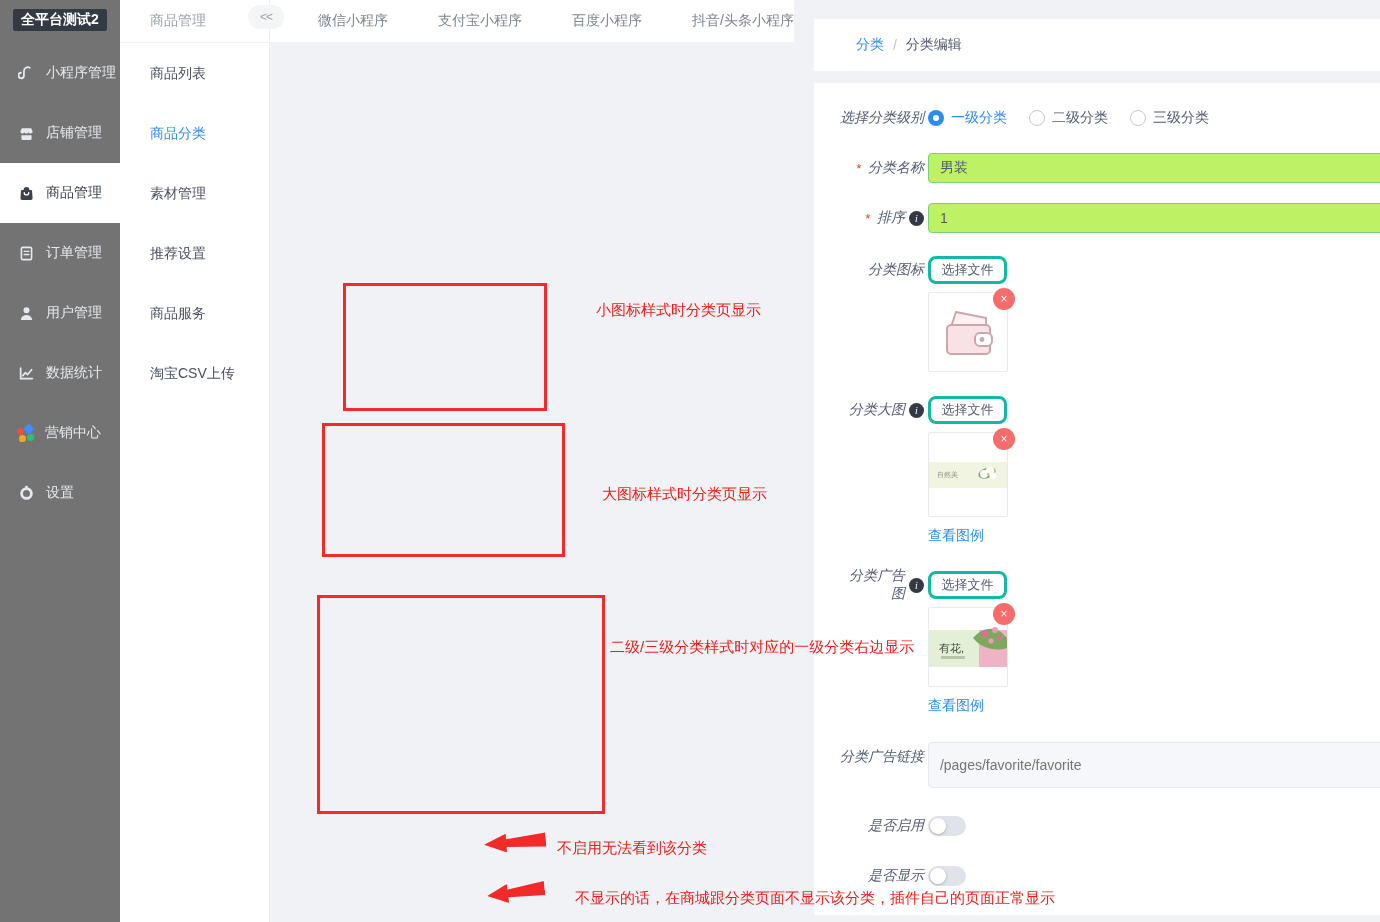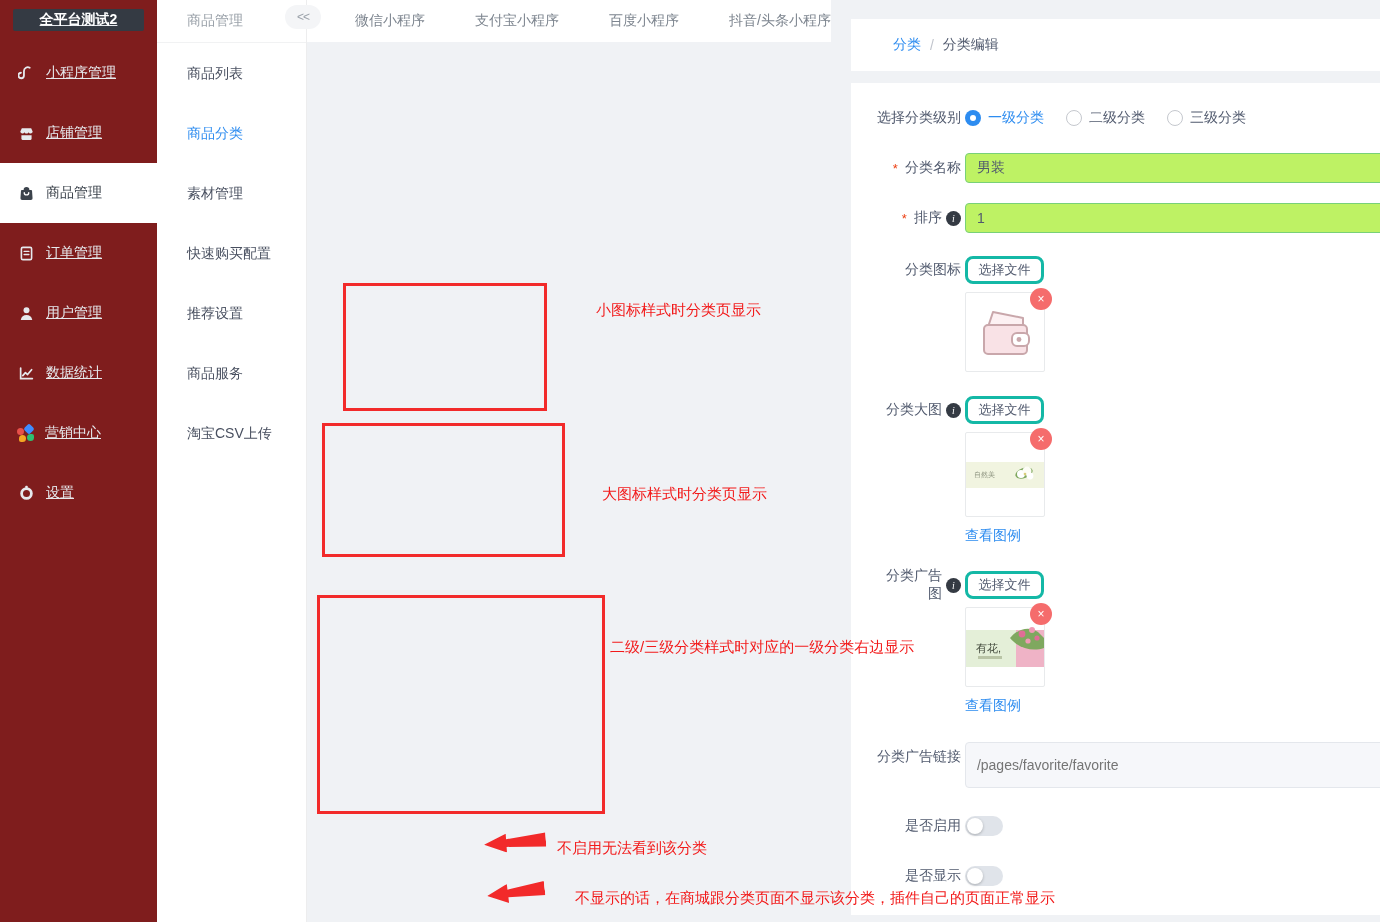--- a/index.html
+++ b/index.html
@@ -5,21 +5,21 @@
   * { margin:0; padding:0; box-sizing:border-box; }
   html,body { width:1380px; height:922px; }
   body {
     position:relative; overflow:hidden; background:#f0f2f5;
     font-family:"Liberation Sans","DejaVu Sans",sans-serif;
     -webkit-font-smoothing:antialiased;
   }
   .layout { display:flex; height:100%; }
 
   
-  .sidebar { width:157px; background:#7f1d1d; flex-shrink:0; color:#e6e9ed;text-decoration:underline; }
+  .sidebar { width:120px; background:#737373; flex-shrink:0; color:#e6e9ed; }
   .app-title {
     margin:9px 13px 0; height:22px; background:#343a43; color:#fff;
     font-size:14px; font-weight:bold; display:flex; align-items:center;
     justify-content:center; border-radius:2px;
   }
   .side-items { margin-top:12px; }
   .side-item {
     height:60px; display:flex; align-items:center; padding-left:17px;
     gap:11px; font-size:14px; cursor:pointer;
   }
@@ -55,21 +55,21 @@
   .breadcrumb-bar { background:#fff; height:52px; flex-shrink:0; display:flex; align-items:center; padding-left:42px; font-size:14px; }
   .crumb-link { color:#2d8cf0; cursor:pointer; }
   .crumb-sep { margin:0 9px; color:#c0c4cc; }
   .crumb-current { color:#515a6e; }
   .card { background:#fff; margin-top:12px; flex:1; overflow:hidden; }
 
   
   .form-row { display:flex; align-items:flex-start; margin-left:22px; }
   .row-label {
     width:88px; flex-shrink:0; text-align:right; font-size:14px; color:#515a6e;
-    display:flex; justify-content:flex-end; align-items:center; gap:4px;
+    display:flex; justify-content:flex-end; align-items:center; gap:4px;font-style:italic;
   }
   .row-control { margin-left:4px; }
   .required::before { content:"*"; color:#ed4014; margin-right:3px; font-size:13px; }
   .info-icon {
     width:15px; height:15px; border-radius:50%; background:#343a43; color:#fff;
     font-size:10px; font-style:italic; font-family:"Liberation Serif",serif;
     display:inline-flex; align-items:center; justify-content:center; flex-shrink:0;
   }
   .info-icon::before { content:"i"; }
 
@@ -248,21 +248,20 @@
 
     </div>
   </div>
 
   <div class="submenu">
     <div class="submenu-header">商品管理</div>
     <div class="collapse-btn">&lt;&lt;</div>
     <div class="submenu-item">商品列表</div>
     <div class="submenu-item active">商品分类</div>
     <div class="submenu-item">素材管理</div>
-    <div class="submenu-item">快速购买配置</div>
     <div class="submenu-item">推荐设置</div>
     <div class="submenu-item">商品服务</div>
     <div class="submenu-item">淘宝CSV上传</div>
   </div>
 
   <div class="main">
     <div class="topbar">
       <span class="top-tab">微信小程序</span>
       <span class="top-tab">支付宝小程序</span>
       <span class="top-tab">百度小程序</span>

